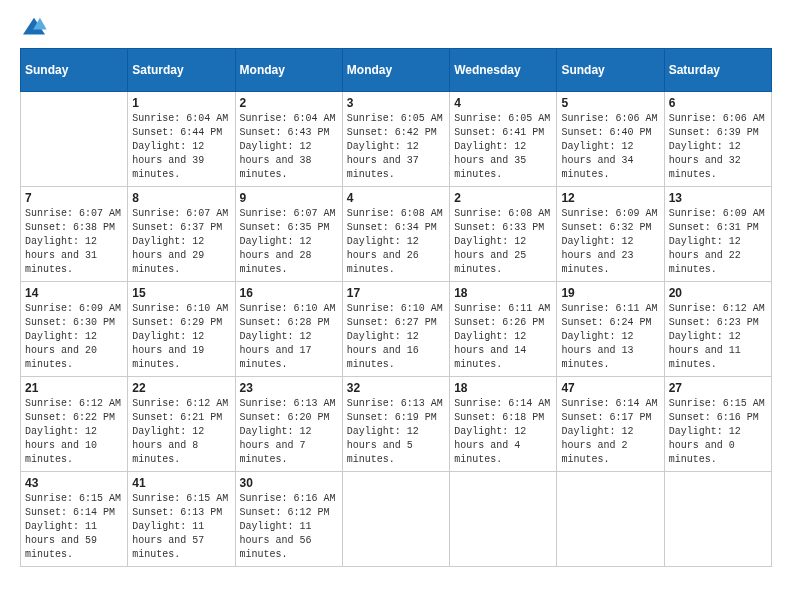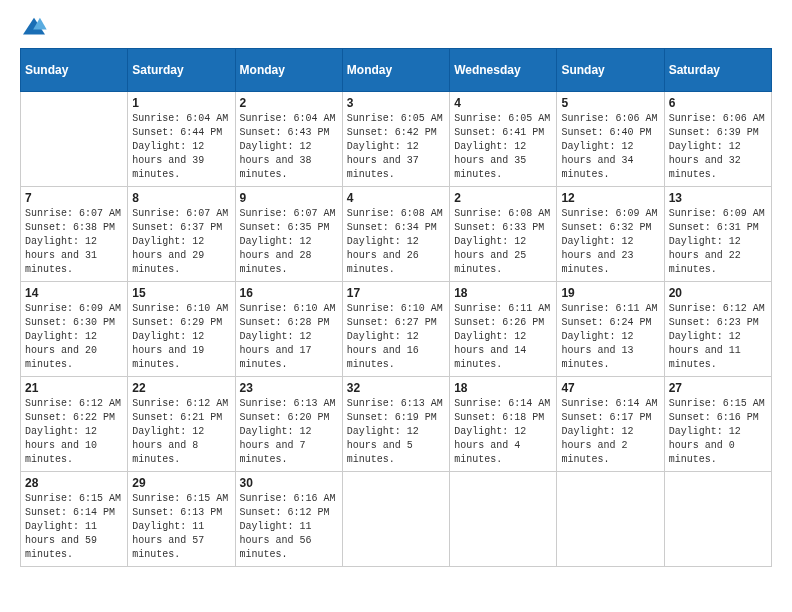--- a/index.html
+++ b/index.html
@@ -286,27 +286,27 @@
           </td>
           <td>
             <div class="day-num">27</div>
             <div class="day-info" style="white-space: pre-line;">Sunrise: 6:15 AM
 Sunset: 6:16 PM
 Daylight: 12 hours and 0 minutes.</div>
           </td>
         </tr>
         <tr>
           <td>
-            <div class="day-num">28</div>
+            <div class="day-num">43</div>
             <div class="day-info" style="white-space: pre-line;">Sunrise: 6:15 AM
 Sunset: 6:14 PM
 Daylight: 11 hours and 59 minutes.</div>
           </td>
           <td>
-            <div class="day-num">29</div>
+            <div class="day-num">41</div>
             <div class="day-info" style="white-space: pre-line;">Sunrise: 6:15 AM
 Sunset: 6:13 PM
 Daylight: 11 hours and 57 minutes.</div>
           </td>
           <td>
             <div class="day-num">30</div>
             <div class="day-info" style="white-space: pre-line;">Sunrise: 6:16 AM
 Sunset: 6:12 PM
 Daylight: 11 hours and 56 minutes.</div>
           </td>

